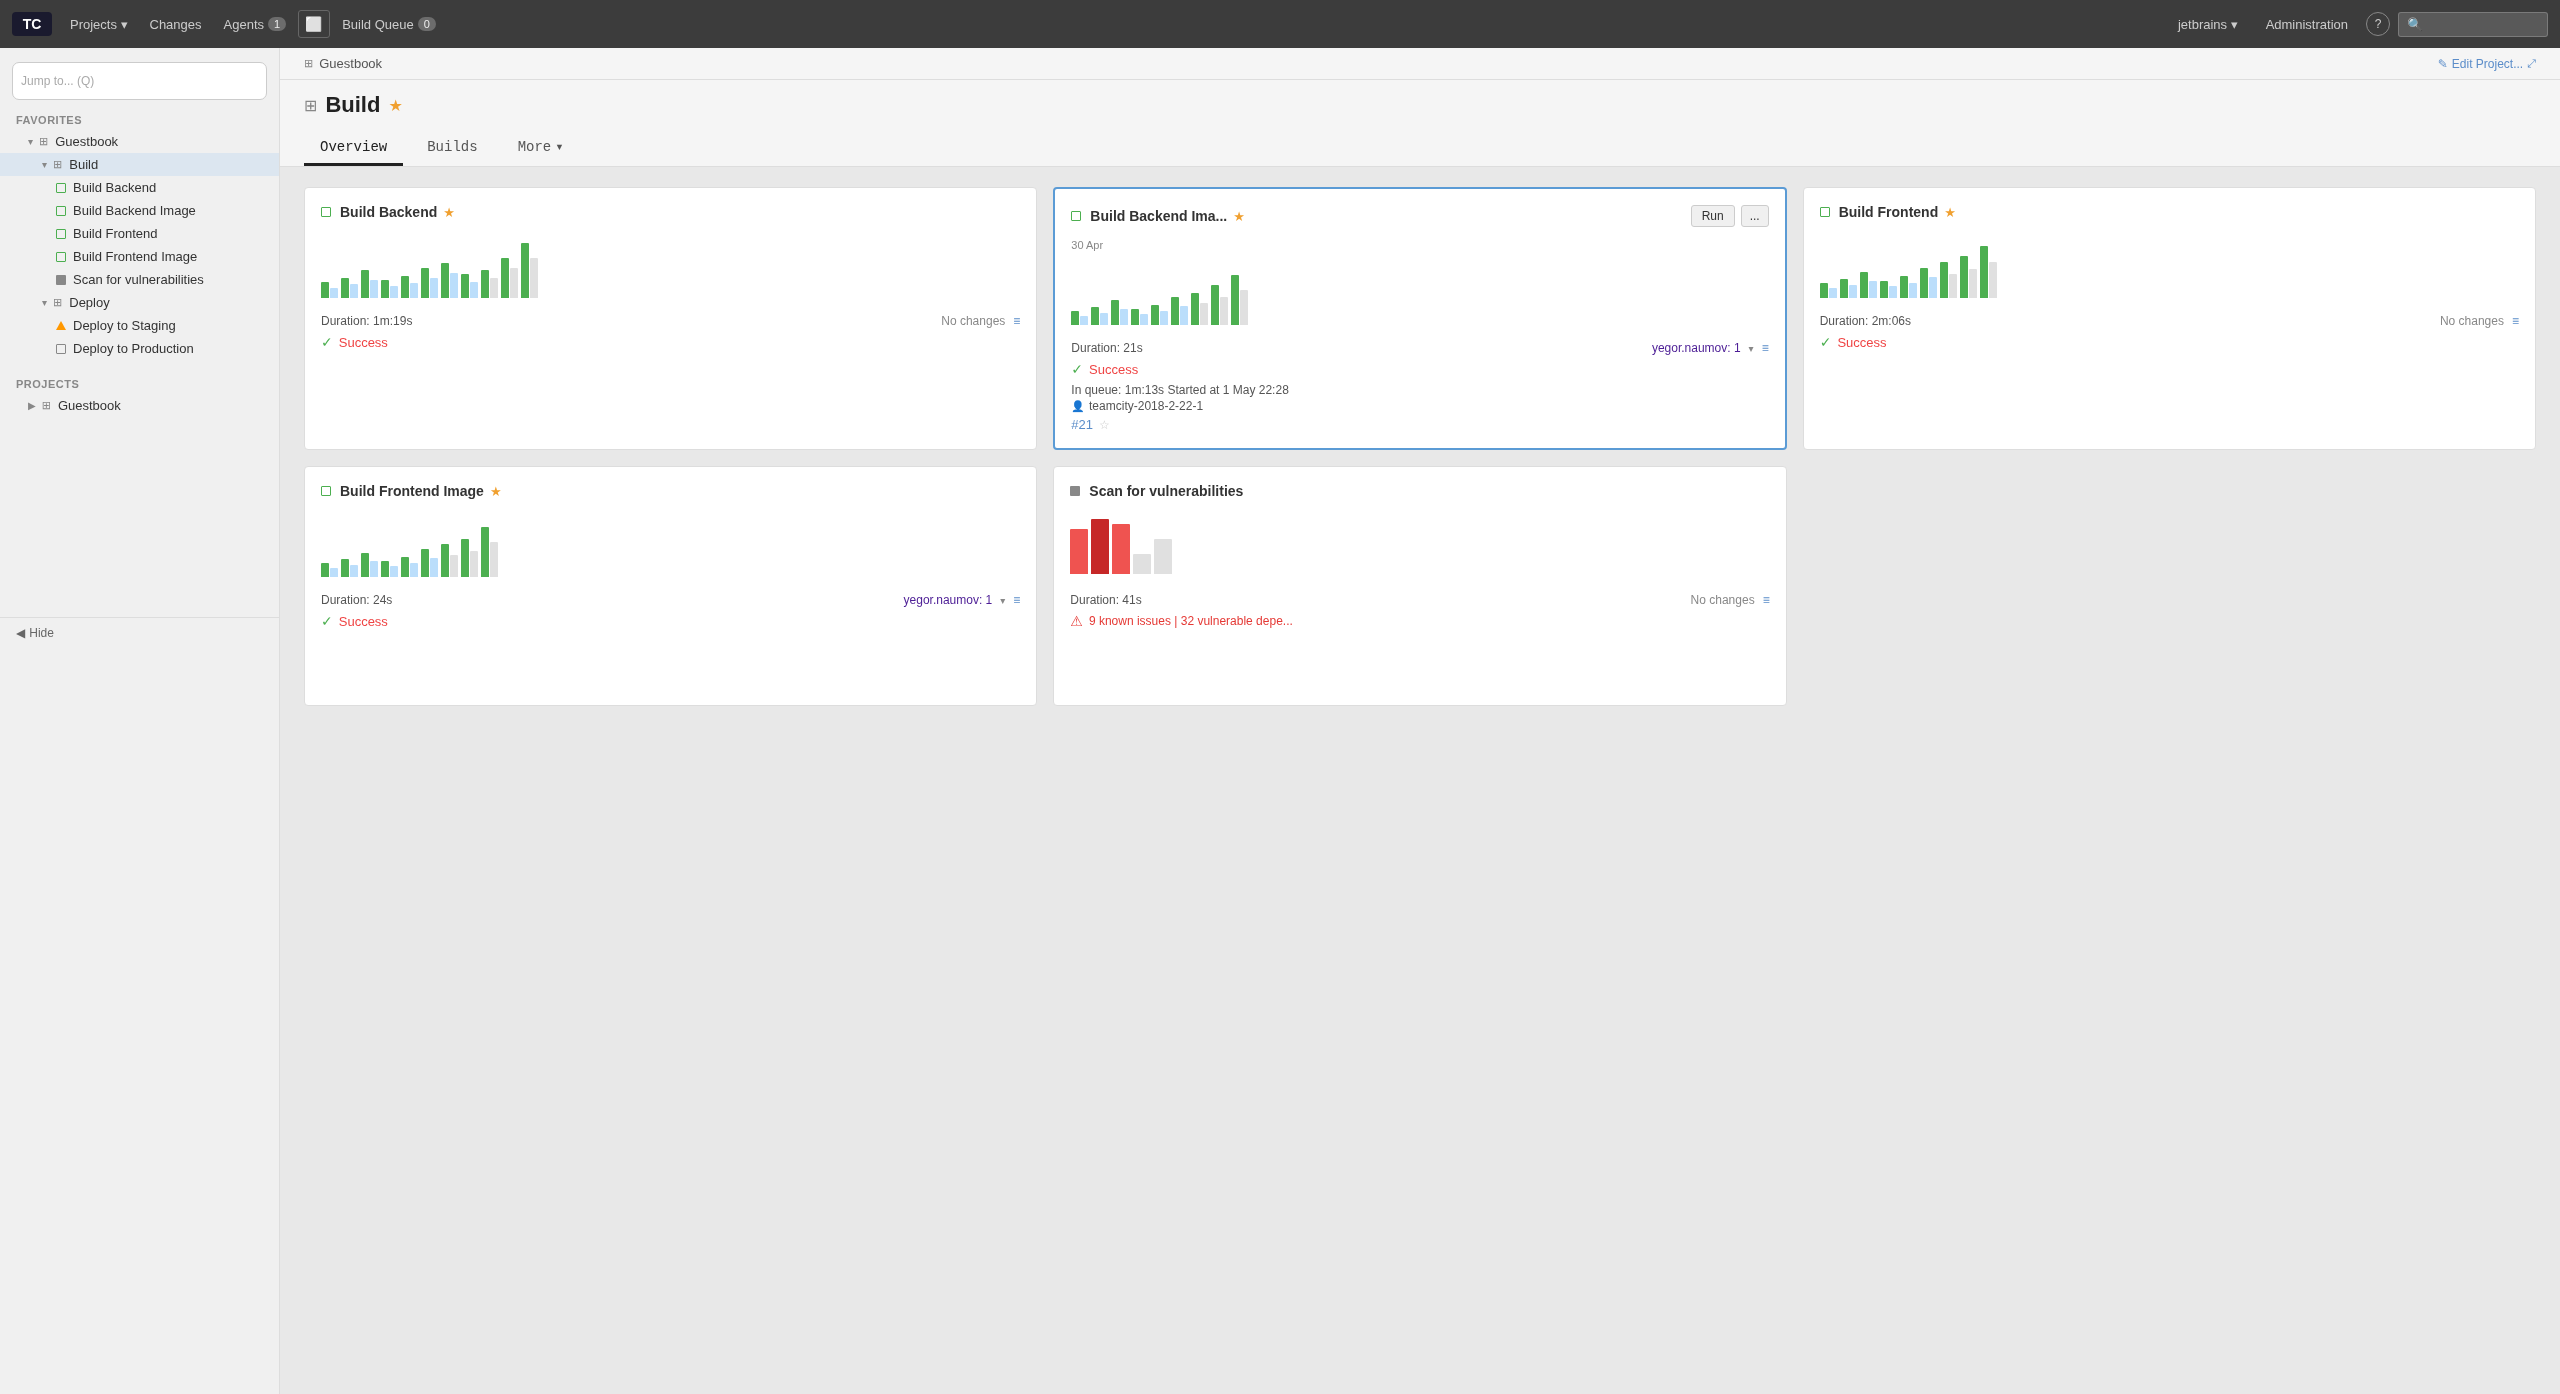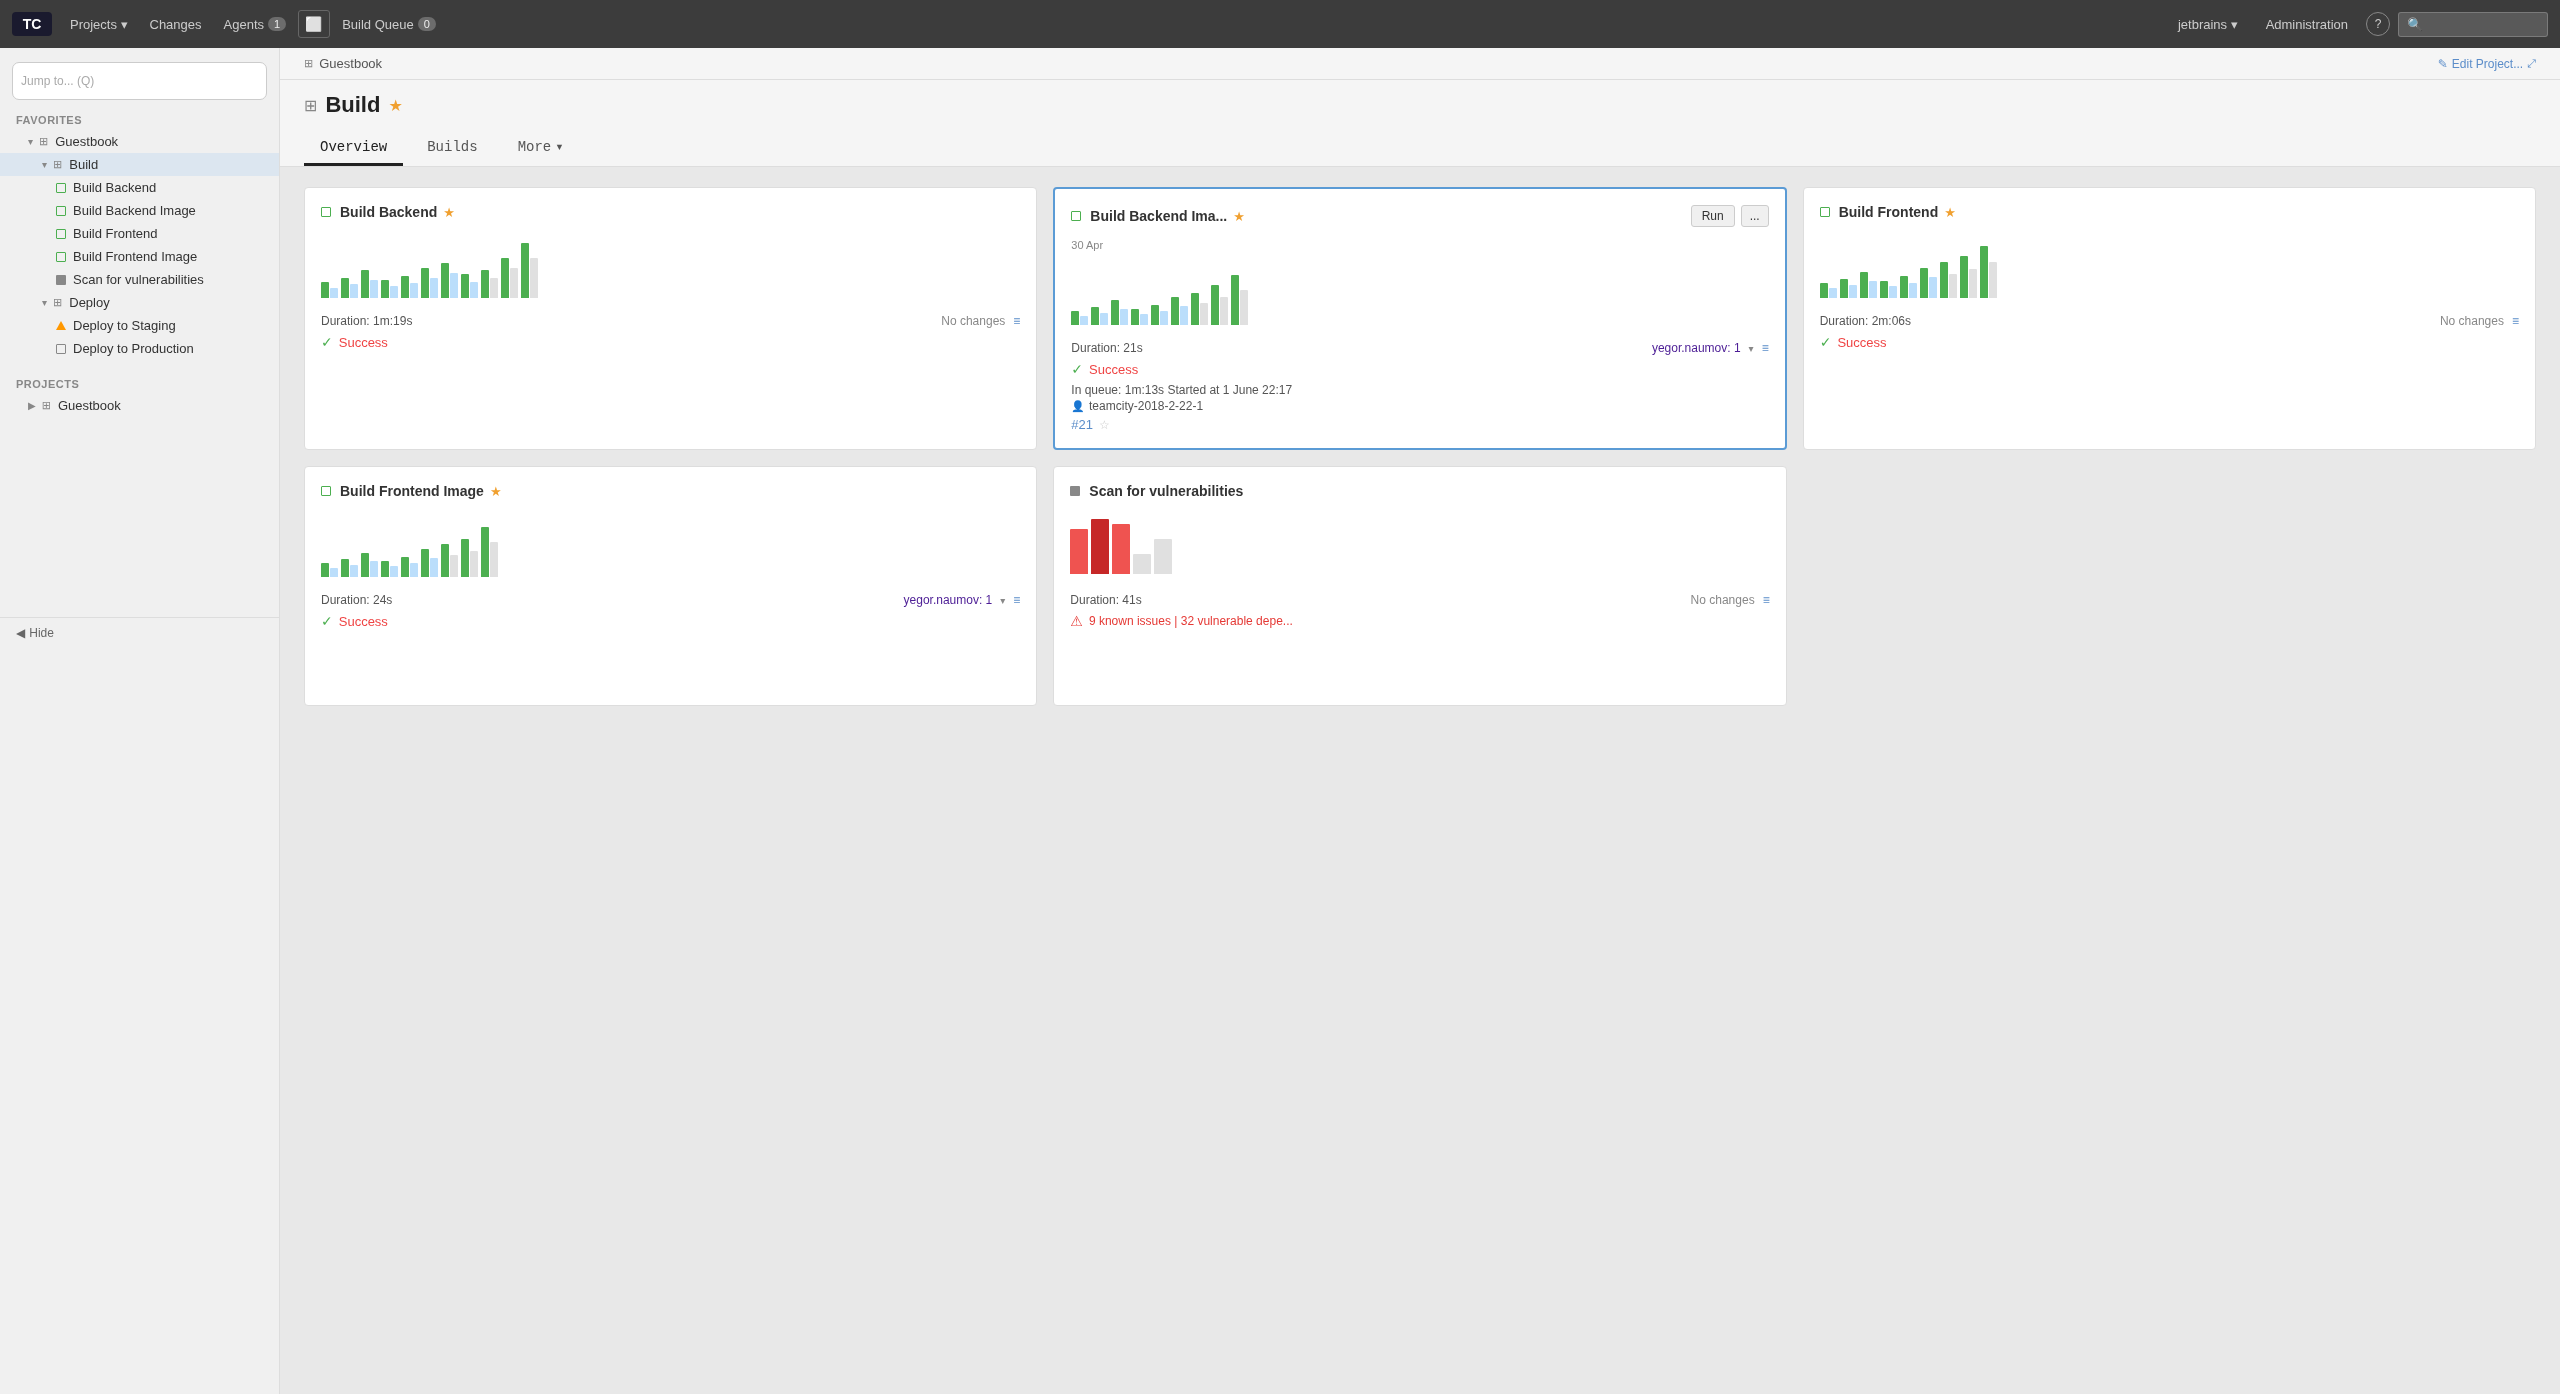--- a/index.html
+++ b/index.html
@@ -420,21 +420,21 @@
             <span>Duration: 21s</span>
             <span style="flex:1;"></span>
             <span class="changes-link">yegor.naumov: 1</span>
             <span class="chevron-down-icon">▾</span>
             <span class="layers-icon">≡</span>
           </div>
           <div class="status-row">
             <span class="success-icon">✓</span>
             <span class="status-text success">Success</span>
           </div>
-          <div class="queue-info">In queue: 1m:13s   Started at 1 June 22:17</div>
+          <div class="queue-info">In queue: 1m:13s   Started at 1 May 22:28</div>
           <div class="agent-info">
             <span style="font-size:11px;">👤</span>
             <span>teamcity-2018-2-22-1</span>
           </div>
           <div style="display:flex;align-items:center;gap:6px;margin-top:4px;">
             <span class="build-link">#21</span>
             <span style="color:#ccc;font-size:12px;cursor:pointer;">☆</span>
           </div>
         </div>
 

